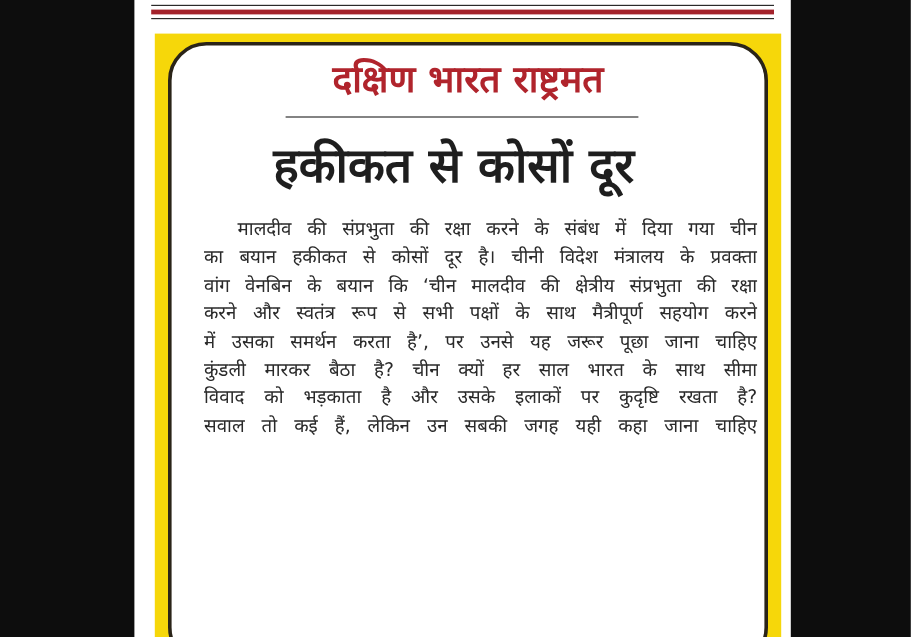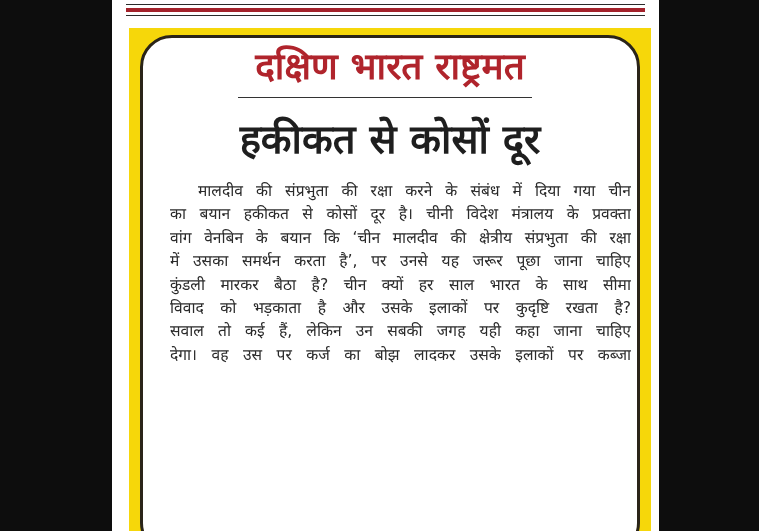--- a/index.html
+++ b/index.html
@@ -3,23 +3,23 @@
   <meta charset="utf-8">
   <style>
     html, body { margin:0; padding:0; }
     body { width:759px; height:531px; background:#0d0d0d; overflow:hidden; position:relative; font-family:"DejaVu Sans", sans-serif; }
     .page { position:absolute; left:112px; top:0; width:547px; height:531px; background:#ffffff; }
     .rule-top { position:absolute; left:126px; top:4px; width:519px; height:1px; background:#2a2a2a; }
     .rule-red { position:absolute; left:126px; top:8px; width:519px; height:4px; background:#a3222b; }
     .rule-bot { position:absolute; left:126px; top:15px; width:519px; height:1px; background:#2a2a2a; }
     .yellow { position:absolute; left:129px; top:28px; width:522px; height:503px; background:#f6d70a; }
     .panel { position:absolute; left:140px; top:35px; width:500px; height:520px; background:#ffffff; border:3px solid #2a2418; border-radius:32px; box-sizing:border-box; }
-    .masthead { position:absolute; left:140px; top:47px; width:500px; text-align:center; color:#b0242c; font-family:"DejaVu Sans", sans-serif; font-weight:bold; font-size:37px; line-height:40px; letter-spacing:0px; }
+    .masthead { position:absolute; left:140px; top:47px; width:500px; text-align:center; color:#b0242c; font-family:"DejaVu Sans", sans-serif; font-weight:bold; font-size:31px; line-height:40px; letter-spacing:0px; }
     .mast-rule { position:absolute; left:238px; top:97px; width:294px; height:1px; background:#333; }
-    .headline { position:absolute; left:140px; top:110px; width:500px; text-align:center; color:#1e1e1e; font-family:"DejaVu Sans", sans-serif; font-weight:bold; font-size:40px; line-height:58px; }
+    .headline { position:absolute; left:128px; top:110px; width:500px; text-align:center; color:#1e1e1e; font-family:"DejaVu Sans", sans-serif; font-weight:bold; font-size:40px; line-height:58px; }
     .body-text { position:absolute; left:170px; top:180px; width:461px; color:#2a2a2a; font-family:"DejaVu Sans", sans-serif; font-size:15.6px; line-height:23.4px; text-align:justify; text-align-last:justify; }
     .body-text .line { display:block; white-space:nowrap; text-align:justify; text-align-last:justify; overflow:hidden; height:23.4px; }
     .body-text .line.first { text-indent:28px; }
   </style>
 </head>
 <body>
 
 <div class="page"></div>
 <div class="rule-top"></div>
 <div class="rule-red"></div>
@@ -30,18 +30,18 @@
 
 <div class="masthead">दक्षिण भारत राष्ट्रमत</div>
 <div class="mast-rule"></div>
 
 <div class="headline">हकीकत से कोसों दूर</div>
 
 <div class="body-text">
   <span class="line first">मालदीव की संप्रभुता की रक्षा करने के संबंध में दिया गया चीन</span>
   <span class="line">का बयान हकीकत से कोसों दूर है। चीनी विदेश मंत्रालय के प्रवक्ता</span>
   <span class="line">वांग वेनबिन के बयान कि ‘चीन मालदीव की क्षेत्रीय संप्रभुता की रक्षा</span>
+  <span class="line">करने और स्वतंत्र रूप से सभी पक्षों के साथ मैत्रीपूर्ण सहयोग करने</span>
   <span class="line">में उसका समर्थन करता है’, पर उनसे यह जरूर पूछा जाना चाहिए</span>
   <span class="line">कुंडली मारकर बैठा है? चीन क्यों हर साल भारत के साथ सीमा</span>
   <span class="line">विवाद को भड़काता है और उसके इलाकों पर कुदृष्टि रखता है?</span>
   <span class="line">सवाल तो कई हैं, लेकिन उन सबकी जगह यही कहा जाना चाहिए</span>
-  <span class="line">देगा। वह उस पर कर्ज का बोझ लादकर उसके इलाकों पर कब्जा</span>
 </div>
 
 </body></html>

